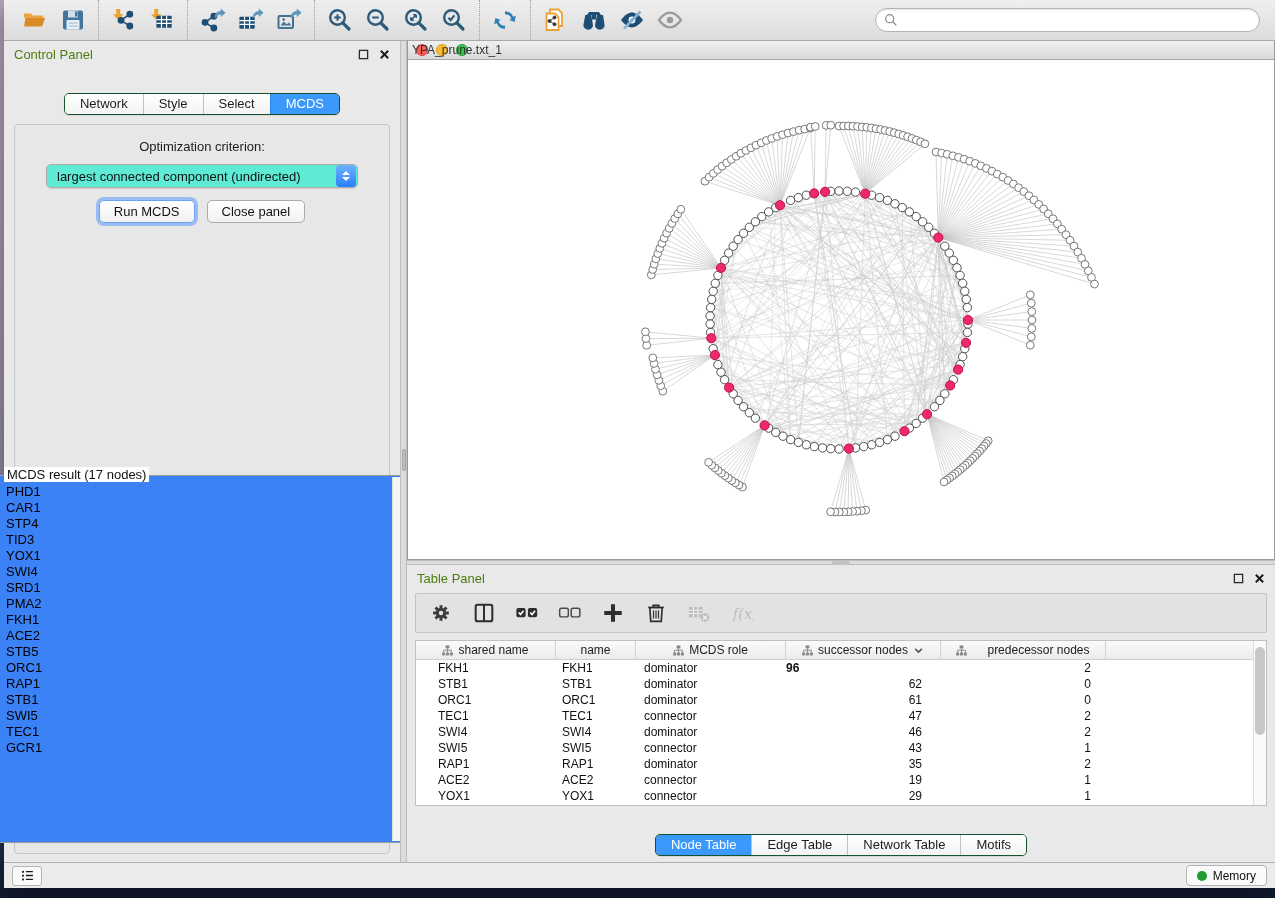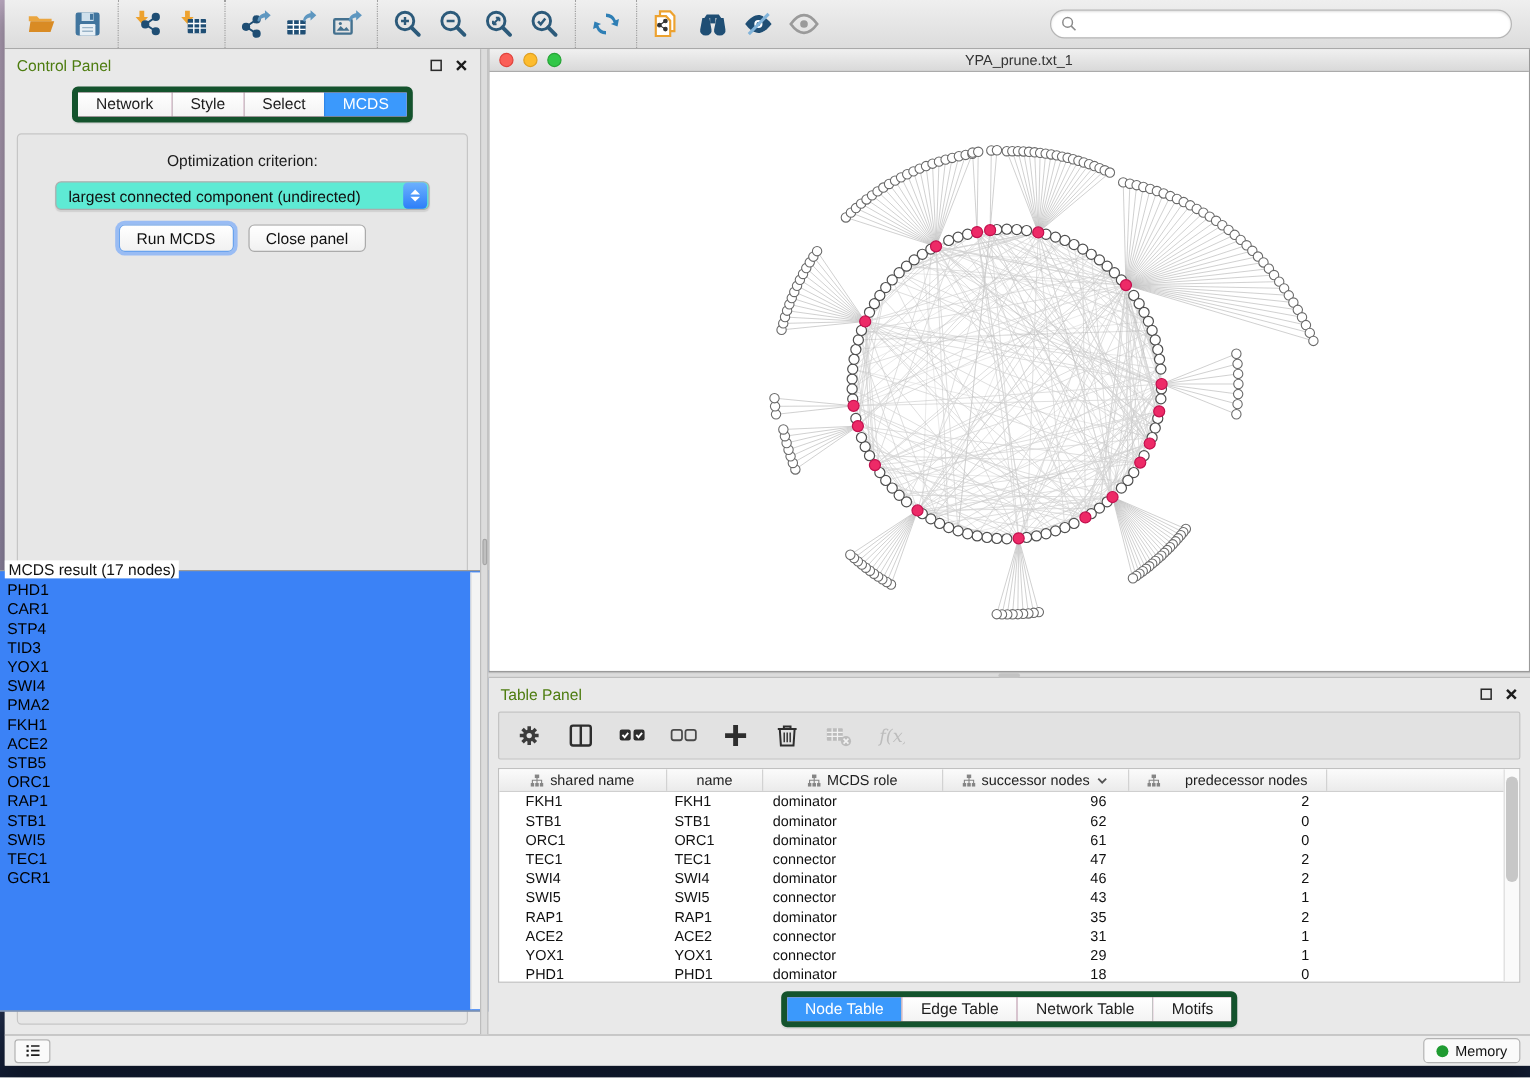--- a/index.html
+++ b/index.html
@@ -25,22 +25,22 @@
   
   .main { flex:1; display:flex; min-height:0; }
 
   
   .control-panel { width:396px; flex:0 0 396px; background:#e9e9e9; display:flex; flex-direction:column; }
   .panel-head { height:24px; display:flex; align-items:center; padding:2px 10px 0 10px; }
   .panel-title { font-size:13px; color:#4d7c0f; }
   .panel-head-icons { margin-left:auto; display:flex; align-items:center; gap:9px; }
   .mini-btn { width:12px; height:12px; display:flex; align-items:center; justify-content:center; }
   .tabs-row { display:flex; justify-content:center; margin-top:7px; }
-  .seg { display:inline-flex; border:5px solid #14532d; border-radius:5px; overflow:hidden; background:#f9a8d4;
-    box-shadow:0 1px 1px rgba(0,0,0,.08); }
+  .seg { display:inline-flex; border:1px solid #14532d; border-radius:5px; overflow:hidden; background:#eab308;
+    box-shadow:0 1px 1px rgba(0,0,0,.08);margin-top:21px; }
   .seg .seg-tab { font-size:13px; color:#1c1c1c; padding:2px 15px 3px 15px; background:linear-gradient(#ffffff,#f3f3f3); cursor:default; }
   .seg .seg-tab + .seg-tab { border-left:1px solid #c2c2c2; }
   .seg .seg-tab.sel { background:#3b99fc; color:#fff; border-left-color:#2f86e8; }
   .cp-inner { margin:9px 10px 8px 10px; flex:1; background:#e7e7e7; border:1px solid #c6c6c6; border-radius:4px;
     display:flex; flex-direction:column; align-items:center; padding:14px 12px 10px 12px; min-height:0; }
   .opt-label { font-size:13px; color:#1c1c1c; margin-bottom:10px; }
   .select { width:312px; height:24px; background:#5eead4; border:1px solid #adadad; border-radius:5px;
     display:flex; align-items:center; position:relative; box-shadow:0 1px 1px rgba(0,0,0,.1); }
   .select .sel-text { flex:1; font-size:13px; color:#111; padding:0 4px 0 10px; white-space:nowrap; }
   .stepper { width:20px; height:22px; margin-right:1px; border-radius:4px; background:linear-gradient(#6cb1fe,#2d7ef8);
@@ -67,21 +67,21 @@
   
   .right-col { flex:1; display:flex; flex-direction:column; min-width:0; }
   .net-window { height:519px; flex:0 0 519px; display:flex; flex-direction:column; border:1px solid #9a9a9a; border-top:none; }
   .net-titlebar { height:19px; flex:0 0 19px; background:linear-gradient(#f0f0f0,#d9d9d9); border-bottom:1px solid #ababab;
     display:flex; align-items:center; position:relative; }
   .lights { display:flex; gap:8px; margin-left:8px; }
   .light { width:12px; height:12px; border-radius:50%; }
   .light.red { background:#fb5f57; border:1px solid #e0443d; }
   .light.yellow { background:#fdbc2e; border:1px solid #dfa023; }
   .light.green { background:#32c748; border:1px solid #27a437; }
-  .net-title { position:absolute; left:16px; right:0; text-align:center; font-size:12px; color:#333; }
+  .net-title { position:absolute; left:4px; right:0; text-align:left; font-size:12px; color:#333; }
   .net-canvas { flex:1; background:#fff; min-height:0; }
   .net-canvas svg { display:block; width:100%; height:100%; }
 
   
   .table-panel { flex:1; background:#e9e9e9; display:flex; flex-direction:column; min-height:0; }
   .tp-head { height:23px; display:flex; align-items:center; padding:3px 10px 0 10px; }
   .tp-toolbar { margin:5px 8px 0 8px; height:40px; background:#e2e2e2; border:1px solid #c4c4c4; border-radius:2px;
     display:flex; align-items:center; padding:0 12px; gap:17px; }
   .tp-icon { width:26px; height:26px; display:flex; align-items:center; justify-content:center; }
   .tp-icon svg { width:24px; height:24px; }
@@ -316,20 +316,21 @@
           </div>
           <div class="result-box">
             <span class="result-legend">MCDS result (17 nodes)</span>
             <div class="result-list" id="mcds-list">
                 <div class="result-item">PHD1</div>
                 <div class="result-item">CAR1</div>
                 <div class="result-item">STP4</div>
                 <div class="result-item">TID3</div>
                 <div class="result-item">YOX1</div>
                 <div class="result-item">SWI4</div>
+                <div class="result-item">SRD1</div>
                 <div class="result-item">PMA2</div>
                 <div class="result-item">FKH1</div>
                 <div class="result-item">ACE2</div>
                 <div class="result-item">STB5</div>
                 <div class="result-item">ORC1</div>
                 <div class="result-item">RAP1</div>
                 <div class="result-item">STB1</div>
                 <div class="result-item">SWI5</div>
                 <div class="result-item">TEC1</div>
                 <div class="result-item">GCR1</div>
@@ -1205,21 +1206,21 @@
                   </svg>
                   <span>predecessor nodes</span>
                 </div>
                 <div class="th" style="flex: 1 1 0%; border-right: none;"></div>
               </div>
             <div class="tbl-body" id="tbl-body">
                 <div class="tr">
                   <div class="td" style="flex: 0 0 140px; width: 140px; text-align: left; padding-left: 22px;">FKH1</div>
                   <div class="td" style="flex: 0 0 80px; width: 80px; text-align: left; padding-left: 6px;">FKH1</div>
                   <div class="td" style="flex: 0 0 150px; width: 150px; text-align: left; padding-left: 8px;">dominator</div>
-                  <div class="td" style="flex: 0 0 155px; width: 155px; text-align: right; padding-right: 19px;">96</div>
+                  <div class="td" style="flex: 0 0 155px; width: 155px; padding-right: 19px; font-weight: bold;">96</div>
                   <div class="td" style="flex: 0 0 165px; width: 165px; text-align: right; padding-right: 15px;">2</div>
                 </div>
                 <div class="tr">
                   <div class="td" style="flex: 0 0 140px; width: 140px; text-align: left; padding-left: 22px;">STB1</div>
                   <div class="td" style="flex: 0 0 80px; width: 80px; text-align: left; padding-left: 6px;">STB1</div>
                   <div class="td" style="flex: 0 0 150px; width: 150px; text-align: left; padding-left: 8px;">dominator</div>
                   <div class="td" style="flex: 0 0 155px; width: 155px; text-align: right; padding-right: 19px;">62</div>
                   <div class="td" style="flex: 0 0 165px; width: 165px; text-align: right; padding-right: 15px;">0</div>
                 </div>
                 <div class="tr">
@@ -1254,21 +1255,21 @@
                   <div class="td" style="flex: 0 0 140px; width: 140px; text-align: left; padding-left: 22px;">RAP1</div>
                   <div class="td" style="flex: 0 0 80px; width: 80px; text-align: left; padding-left: 6px;">RAP1</div>
                   <div class="td" style="flex: 0 0 150px; width: 150px; text-align: left; padding-left: 8px;">dominator</div>
                   <div class="td" style="flex: 0 0 155px; width: 155px; text-align: right; padding-right: 19px;">35</div>
                   <div class="td" style="flex: 0 0 165px; width: 165px; text-align: right; padding-right: 15px;">2</div>
                 </div>
                 <div class="tr">
                   <div class="td" style="flex: 0 0 140px; width: 140px; text-align: left; padding-left: 22px;">ACE2</div>
                   <div class="td" style="flex: 0 0 80px; width: 80px; text-align: left; padding-left: 6px;">ACE2</div>
                   <div class="td" style="flex: 0 0 150px; width: 150px; text-align: left; padding-left: 8px;">connector</div>
-                  <div class="td" style="flex: 0 0 155px; width: 155px; text-align: right; padding-right: 19px;">31</div>
+                  <div class="td" style="flex: 0 0 155px; width: 155px; text-align: right; padding-right: 19px;">19</div>
                   <div class="td" style="flex: 0 0 165px; width: 165px; text-align: right; padding-right: 15px;">1</div>
                 </div>
                 <div class="tr">
                   <div class="td" style="flex: 0 0 140px; width: 140px; text-align: left; padding-left: 22px;">YOX1</div>
                   <div class="td" style="flex: 0 0 80px; width: 80px; text-align: left; padding-left: 6px;">YOX1</div>
                   <div class="td" style="flex: 0 0 150px; width: 150px; text-align: left; padding-left: 8px;">connector</div>
                   <div class="td" style="flex: 0 0 155px; width: 155px; text-align: right; padding-right: 19px;">29</div>
                   <div class="td" style="flex: 0 0 165px; width: 165px; text-align: right; padding-right: 15px;">1</div>
                 </div>
                 <div class="tr">

